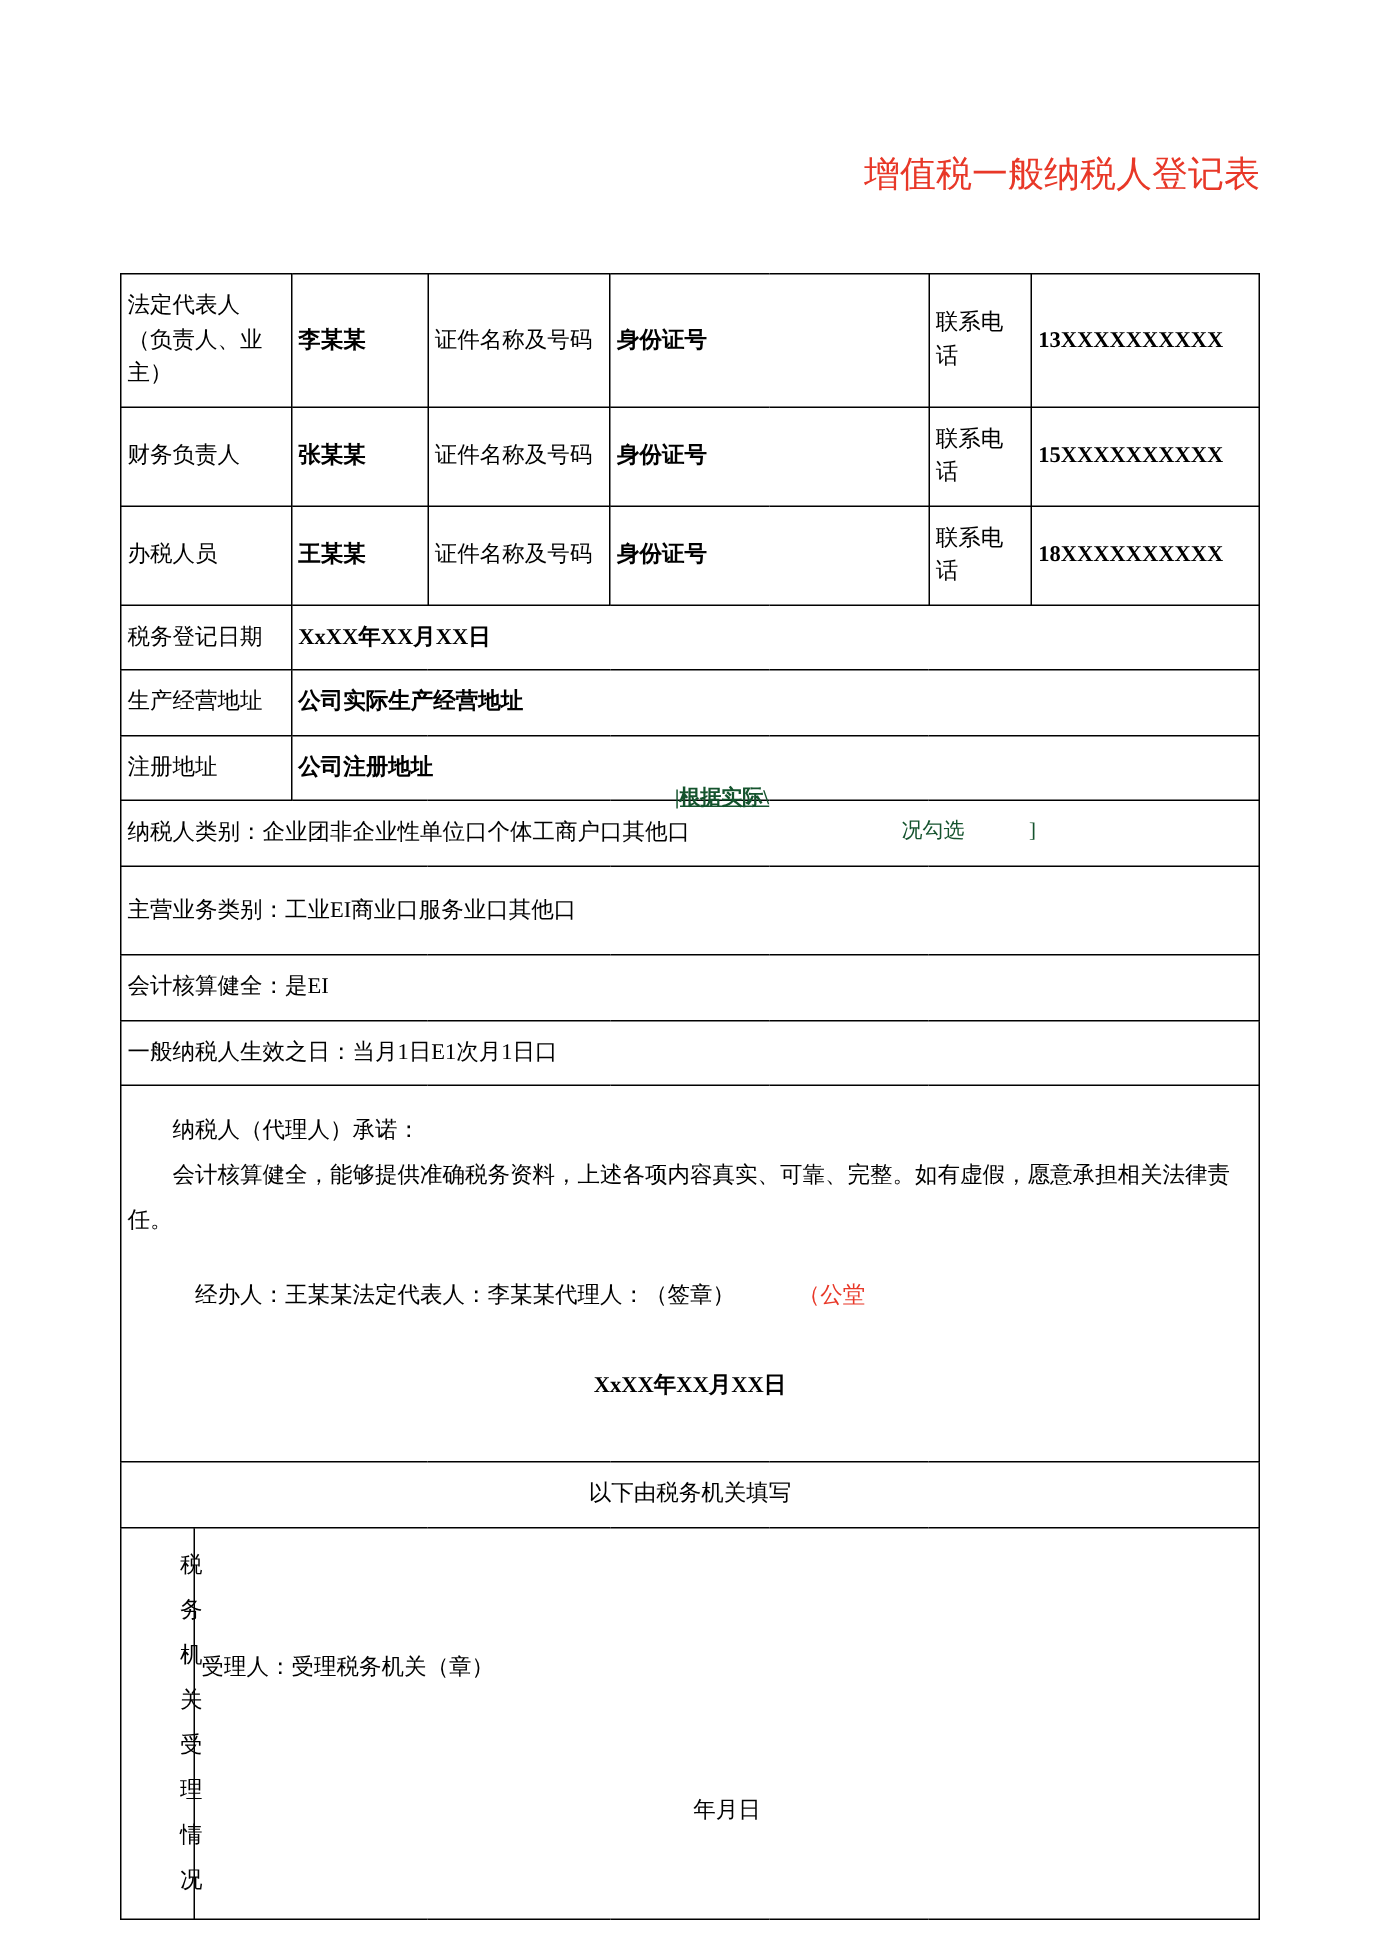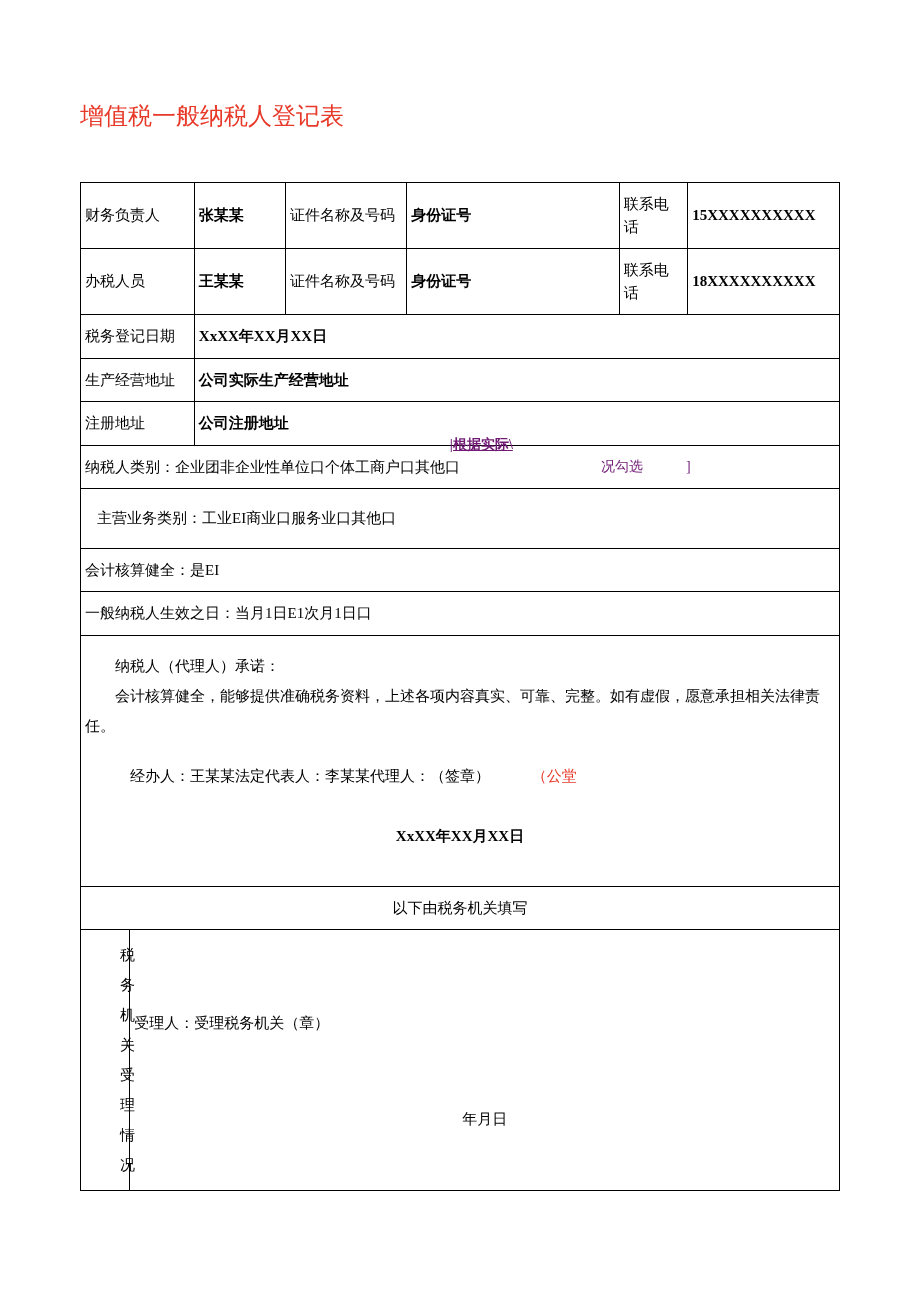--- a/index.html
+++ b/index.html
@@ -5,21 +5,21 @@
     * { box-sizing: border-box; margin: 0; padding: 0; }
     body {
       font-family: "SimSun", "宋体", serif;
       font-size: 15px;
       color: #000;
       background: #fff;
       width: 920px;
       padding: 100px 80px 60px 80px;
     }
     .title {
-      text-align: left;
+      text-align: right;
       font-size: 24px;
       color: #e83828;
       margin-bottom: 50px;
       font-weight: normal;
     }
     table {
       border-collapse: collapse;
       width: 100%;
       table-layout: fixed;
     }
@@ -36,21 +36,21 @@
     .underline { text-decoration: underline; }
     .promise-row td {
       padding: 15px 4px;
       line-height: 2;
     }
     .indent { text-indent: 2em; display: block; }
     .indent3 { text-indent: 3em; display: inline-block; }
     .date-center { text-align: center; margin-top: 30px; }
     .annot {
       position: absolute;
-      color: #701a75;
+      color: #14532d;
       font-size: 14px;
       white-space: nowrap;
     }
     .annot.underline { text-decoration: underline; }
     .rel { position: relative; }
   </style>
 </head>
 <body>
 
 <h1 class="title">增值税一般纳税人登记表</h1>
@@ -62,20 +62,28 @@
     <col style="width:12%">
     <col style="width:16%">
     <col style="width:14%">
     <col style="width:14%">
     <col style="width:9%">
     <col style="width:20%">
   </colgroup>
 
   <tbody>
 
+  <tr>
+    <td colspan="2">法定代表人（负责人、业主）</td>
+    <td class="bold">李某某</td>
+    <td>证件名称及号码</td>
+    <td colspan="2" class="bold">身份证号</td>
+    <td>联系电话</td>
+    <td class="bold">13XXXXXXXXXX</td>
+  </tr>
 
   <tr>
     <td colspan="2">财务负责人</td>
     <td class="bold">张某某</td>
     <td>证件名称及号码</td>
     <td colspan="2" class="bold">身份证号</td>
     <td>联系电话</td>
     <td class="bold">15XXXXXXXXXX</td>
   </tr>
 
@@ -108,21 +116,21 @@
 
   <tr>
     <td colspan="8" class="rel">
       <span>纳税人类别：企业团非企业性单位口个体工商户口其他口</span>
       <span class="annot" style="top:10px; left:520px;">况勾选</span>
       <span class="annot" style="top:10px; left:605px;">]</span>
     </td>
   </tr>
 
   <tr>
-    <td colspan="8" style="padding:18px 16px;">主营业务类别：工业EI商业口服务业口其他口</td>
+    <td colspan="8" style="padding:18px 4px;">主营业务类别：工业EI商业口服务业口其他口</td>
   </tr>
 
   <tr>
     <td colspan="8">会计核算健全：是EI</td>
   </tr>
 
   <tr>
     <td colspan="8">一般纳税人生效之日：当月1日E1次月1日口</td>
   </tr>
 

